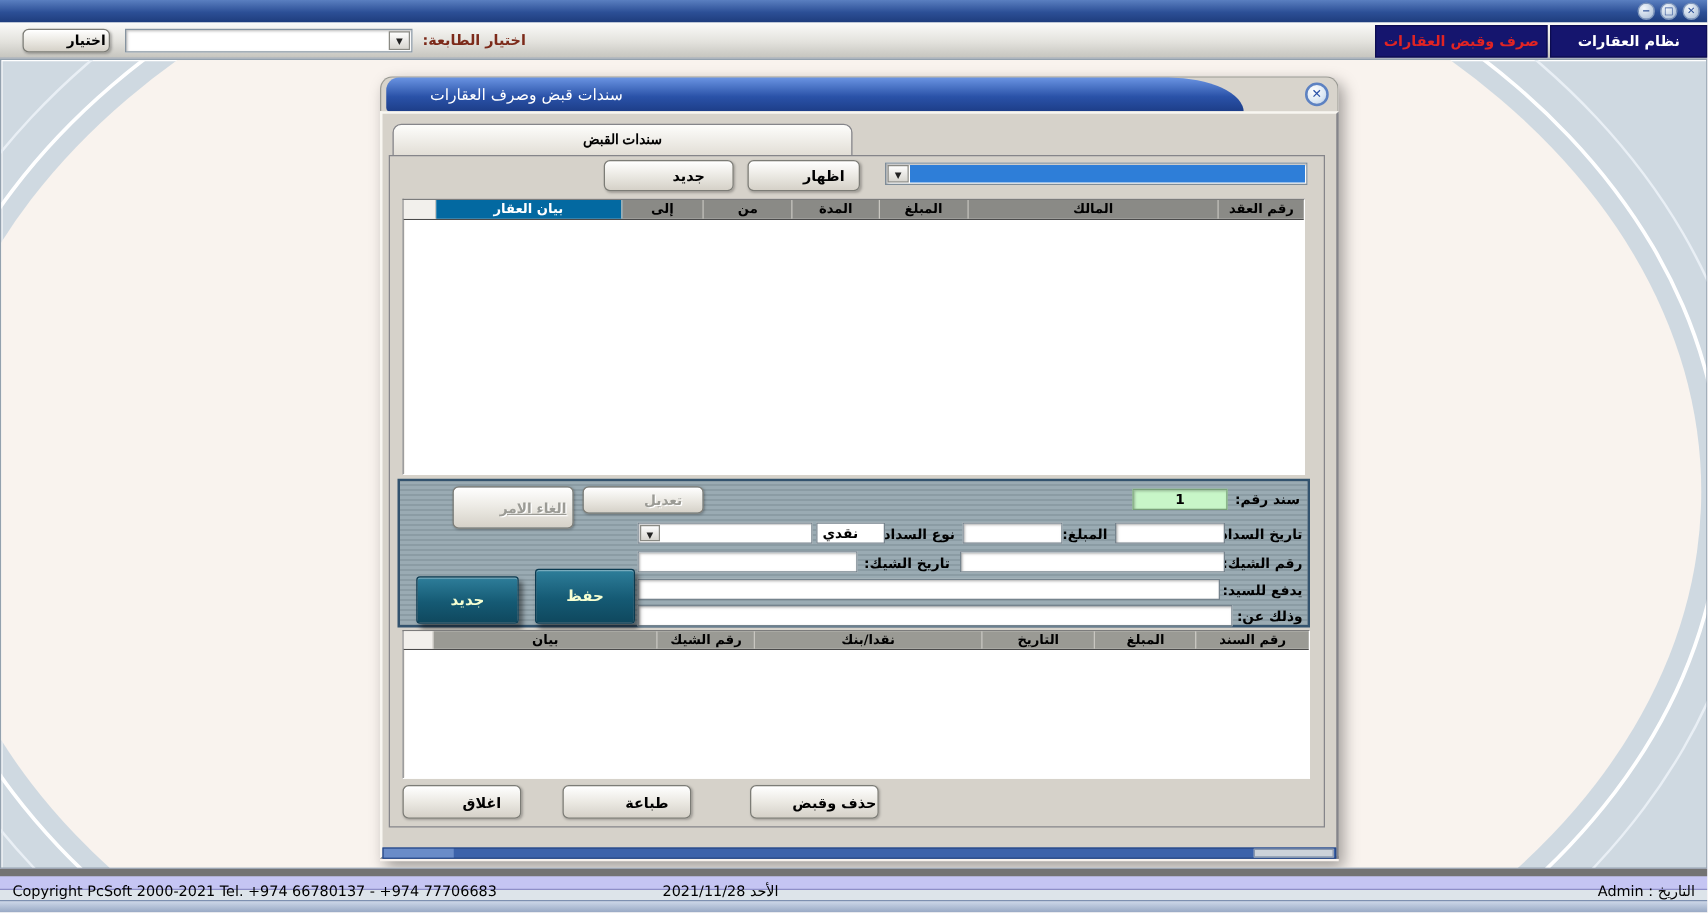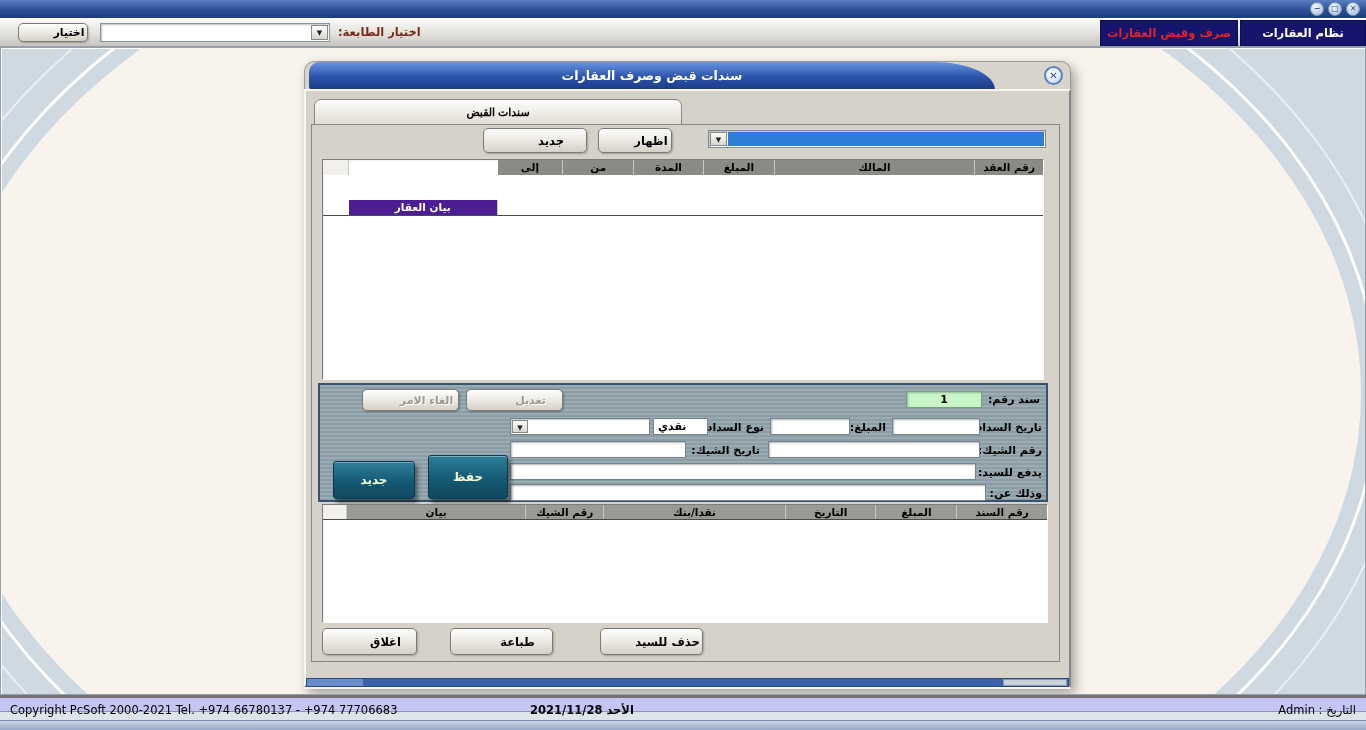--- a/index.html
+++ b/index.html
@@ -54,21 +54,21 @@
     border:2px solid #e9eff5; }
 
   
   #dialog { left:303px; top:13px; width:767px; height:628px;
     box-shadow:4px 5px 12px rgba(0,0,0,.35); border-radius:10px 10px 0 0; }
   #dlg-titlerow { left:0; top:0; width:767px; height:28px; background:#d8d4cc;
     border:1px solid #9a9a94; border-bottom:none; border-radius:10px 10px 0 0; }
   #dlg-bluetab { left:4px; top:0; width:686px; height:28px;
     background:linear-gradient(#6a94e2,#2a52a8 55%,#1c3c86);
     border-radius:10px 60px 0 4px / 10px 28px 0 4px;
-    color:#fff; font-weight:bold; font-size:12.5px; text-align:center; line-height:27px; direction:rtl; }
+    color:#fff; font-weight:normal; font-size:12.5px; text-align:left; line-height:27px; direction:rtl;padding-left:35px; }
   #dlg-close { right:7px; top:4px; width:19px; height:19px; border-radius:50%;
     background:radial-gradient(circle at 35% 30%, #ffffff,#dce8f4 60%,#b6c9e2);
     border:2px solid #5d82c2; color:#2a52a8; font-size:10px; font-weight:bold;
     text-align:center; line-height:15px; cursor:pointer; }
   #dlg-body { left:0px; top:28px; width:767px; height:598px; background:#d6d2ca;
     border:2px solid; border-color:#f8f6f1 #85858a #85858a #f8f6f1; }
 
   .dlg-tab { height:26px; background:linear-gradient(#fdfdfb,#e2ded6);
     border:1px solid #85858a; border-radius:7px 7px 0 0; color:#000;
     direction:rtl; text-align:center; font-weight:bold; cursor:pointer; }
@@ -76,52 +76,52 @@
   #tab-payments { left:377px; top:5px; width:372px; height:29px; font-size:12px; line-height:27px;
     z-index:3; border-bottom:none; background:linear-gradient(#ffffff,#e9e5dd); }
   #tab-content { left:5px; top:33px; width:749px; height:538px; background:#d6d2ca;
     border:1px solid #85858a; z-index:2; }
 
   
   #contract-combo { right:13px; top:5px; width:338px; height:18px; background:#fff;
     border:1px solid #7e8c98; box-shadow:inset 1px 1px 2px rgba(0,0,0,.3); }
   #contract-combo .fill { position:absolute; left:19px; top:1px; right:1px; bottom:1px; background:#2e7ed8; }
   #contract-combo .combo-arrow { position:absolute; left:1px; top:1px; width:17px; height:14px; }
-  #btn-show { left:286px; top:3px; width:74px; height:25px; font-size:11.5px; }
+  #btn-show { left:286px; top:3px; width:90px; height:25px; font-size:11.5px; }
   #btn-new-top { left:171px; top:3px; width:104px; height:25px; font-size:11.5px; }
 
   
   .grid { background:#fff; border-top:1px solid #7c7c7c; border-left:1px solid #7c7c7c;
     border-bottom:1px solid #fff; border-right:1px solid #fff;
     box-shadow:1px 1px 0 #f2f0ec inset; }
   .grid-header { display:flex; flex-direction:row; border-bottom:1px solid #4a4a4a; }
   .hcell { height:15px; background:#8a8a86; border-right:1px solid #c8c6c0;
     color:#000; font-weight:bold; font-size:10.5px; text-align:center; line-height:14px;
     direction:rtl; overflow:hidden; cursor:pointer; }
-  .hcell.sel { background:#4c1d95; color:#fff;margin-top:40px; }
+  .hcell.sel { background:#0369a1; color:#fff; }
   .hcell.rowsel { background:#f2f0ec; cursor:default; }
   #grid-contracts { left:10px; top:34px; width:722px; height:221px; }
   #grid-vouchers  { left:10px; top:379px; width:726px; height:119px; }
   #grid-vouchers .hcell { background:#9a9a94; height:14px; }
   #grid-vouchers .hcell.rowsel { background:#f2f0ec; }
 
   
   #form-panel { left:6px; top:258px; width:730px; height:119px;
     background:repeating-linear-gradient(180deg,#9aabb3 0 2px,#8b9ca4 2px 4px);
     border:2px solid #33536e; }
   .flabel { position:absolute; color:#000; font-weight:bold; font-size:11px;
     direction:rtl; white-space:nowrap; }
   .finput { position:absolute; height:17px; background:#fff; border:1px solid #75838d;
     box-shadow:inset 1px 1px 2px rgba(0,0,0,.3); font-size:11px; direction:rtl; padding:0 3px;
     font-family:"DejaVu Sans", sans-serif; }
   #voucher-no { right:64px; top:6px; width:76px; height:17px; background:#c8f6c8;
     border:1px solid #79a079; box-shadow:inset 1px 1px 2px rgba(0,0,0,.25);
     text-align:center; font-weight:bold; line-height:15px; }
   #btn-edit   { position:absolute; left:146px; top:4px; width:97px; height:22px; }
-  #btn-cancel { position:absolute; left:42px;  top:4px; width:97px; height:22px; }
+  #btn-cancel { position:absolute; left:42px;  top:4px; width:97px; height:34px;text-decoration:underline; }
   #paytype-box { position:absolute; right:338px; top:33px; width:55px; height:17px; background:#fff;
     border:1px solid #75838d; direction:rtl; text-align:left; padding:0 4px;
     font-weight:bold; line-height:15px; }
   #paytype-combo { position:absolute; right:396px; top:33px; width:140px; height:17px; background:#fff;
     border:1px solid #75838d; box-shadow:inset 1px 1px 1px rgba(0,0,0,.2); }
   #paytype-combo .combo-arrow { position:absolute; left:1px; top:1px; width:16px; height:13px; }
   .teal-btn { position:absolute; background:linear-gradient(#2e7e9a,#155a74 55%,#0f485e);
     border:1px solid #0a3a50; border-radius:3px; color:#f6ffd2; font-weight:bold;
     font-size:12px; display:flex; align-items:center; justify-content:center;
     box-shadow:3px 4px 4px rgba(0,0,0,.45), inset 0 1px 0 rgba(255,255,255,.35); cursor:pointer; direction:rtl; }
@@ -134,23 +134,23 @@
   #btn-delete { left:288px; top:503px; width:103px; height:27px; font-size:11.5px; }
 
   
   #dlg-scroll { left:2px; bottom:2px; width:763px; height:9px; background:#3c62aa; border:1px solid #2a4a86; }
   #dlg-scroll .seg-left { position:absolute; left:0; top:0; width:56px; height:7px; background:#6a8cc8; }
   #dlg-scroll .thumb { position:absolute; right:1px; top:0; width:64px; height:7px;
     background:#ccd2da; border:1px solid #8a98ae; cursor:grab; }
 
   
   #statusbar { left:0; top:695px; width:1366px; height:17px; background:#c5c5f3;
-    border-top:3px solid #737373; border-bottom:1px solid #8f8fc8; }
+    border-top:6px solid #737373; border-bottom:1px solid #8f8fc8; }
   #status-copy { left:10px; top:5px; font-size:11.5px; color:#000; direction:ltr; }
-  #status-date { left:530px; top:5px; font-size:11.5px; color:#000; direction:rtl;font-weight:bold; }
+  #status-date { left:530px; top:5px; font-size:11.5px; color:#000; direction:rtl; }
   #status-user { right:10px; top:5px; font-size:11.5px; color:#000; direction:rtl; }
   #bottom-strip { left:0; top:720px; width:1366px; height:10px;
     background:linear-gradient(#cdd7e8,#97a8c4); border-top:1px solid #7e90b0; }
 </style>
 </head>
 <body>
 
 <div id="app">
 
   <div id="titlebar" class="abs">
@@ -248,21 +248,21 @@
               <div class="hcell" style="width:182px">نقدا/بنك</div>
               <div class="hcell" style="width:91px">التاريخ</div>
               <div class="hcell" style="width:81px">المبلغ</div>
               <div class="hcell" style="width:90px;border-right:none">رقم السند</div>
             </div>
             <div style="height:103px"></div>
           </div>
 
           <div id="btn-close" class="abs btn">اغلاق</div>
           <div id="btn-print" class="abs btn">طباعة</div>
-          <div id="btn-delete" class="abs btn">حذف للسيد</div>
+          <div id="btn-delete" class="abs btn">حذف وقبض</div>
         </div>
       </div>
 
       <div id="dlg-scroll" class="abs">
         <div class="seg-left"></div>
         <div class="thumb"></div>
       </div>
     </div>
   </div>
 

